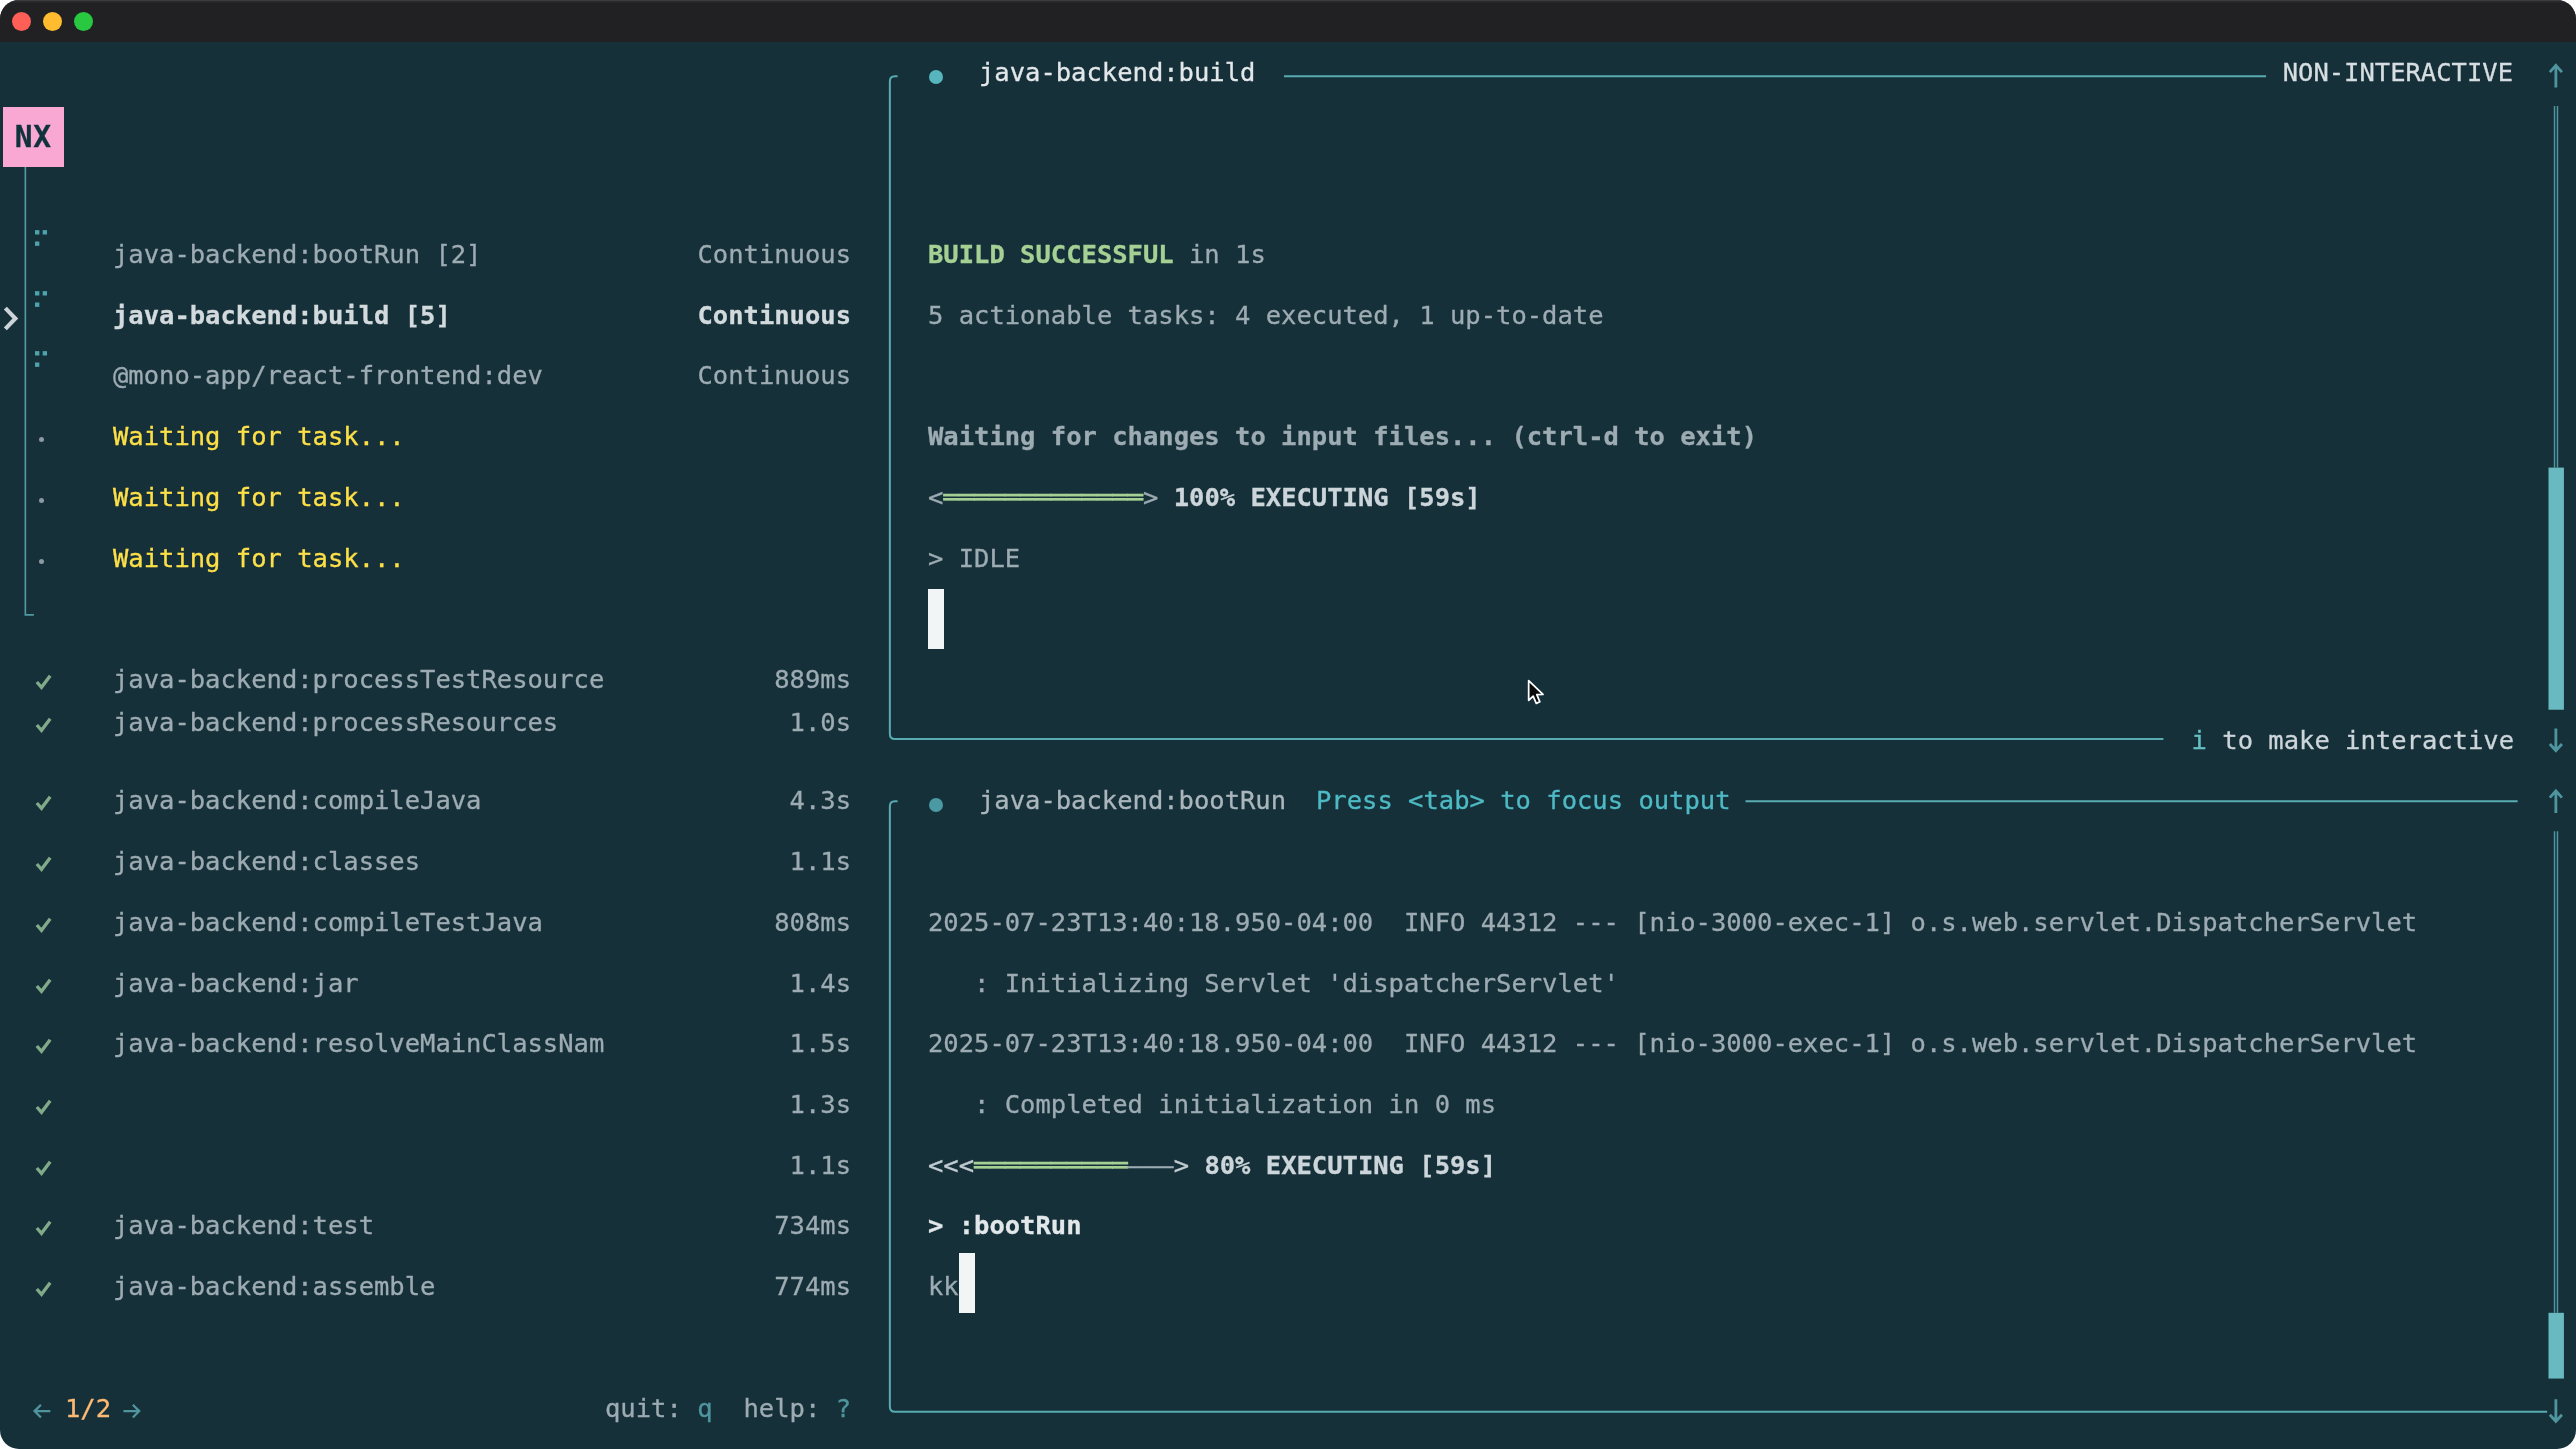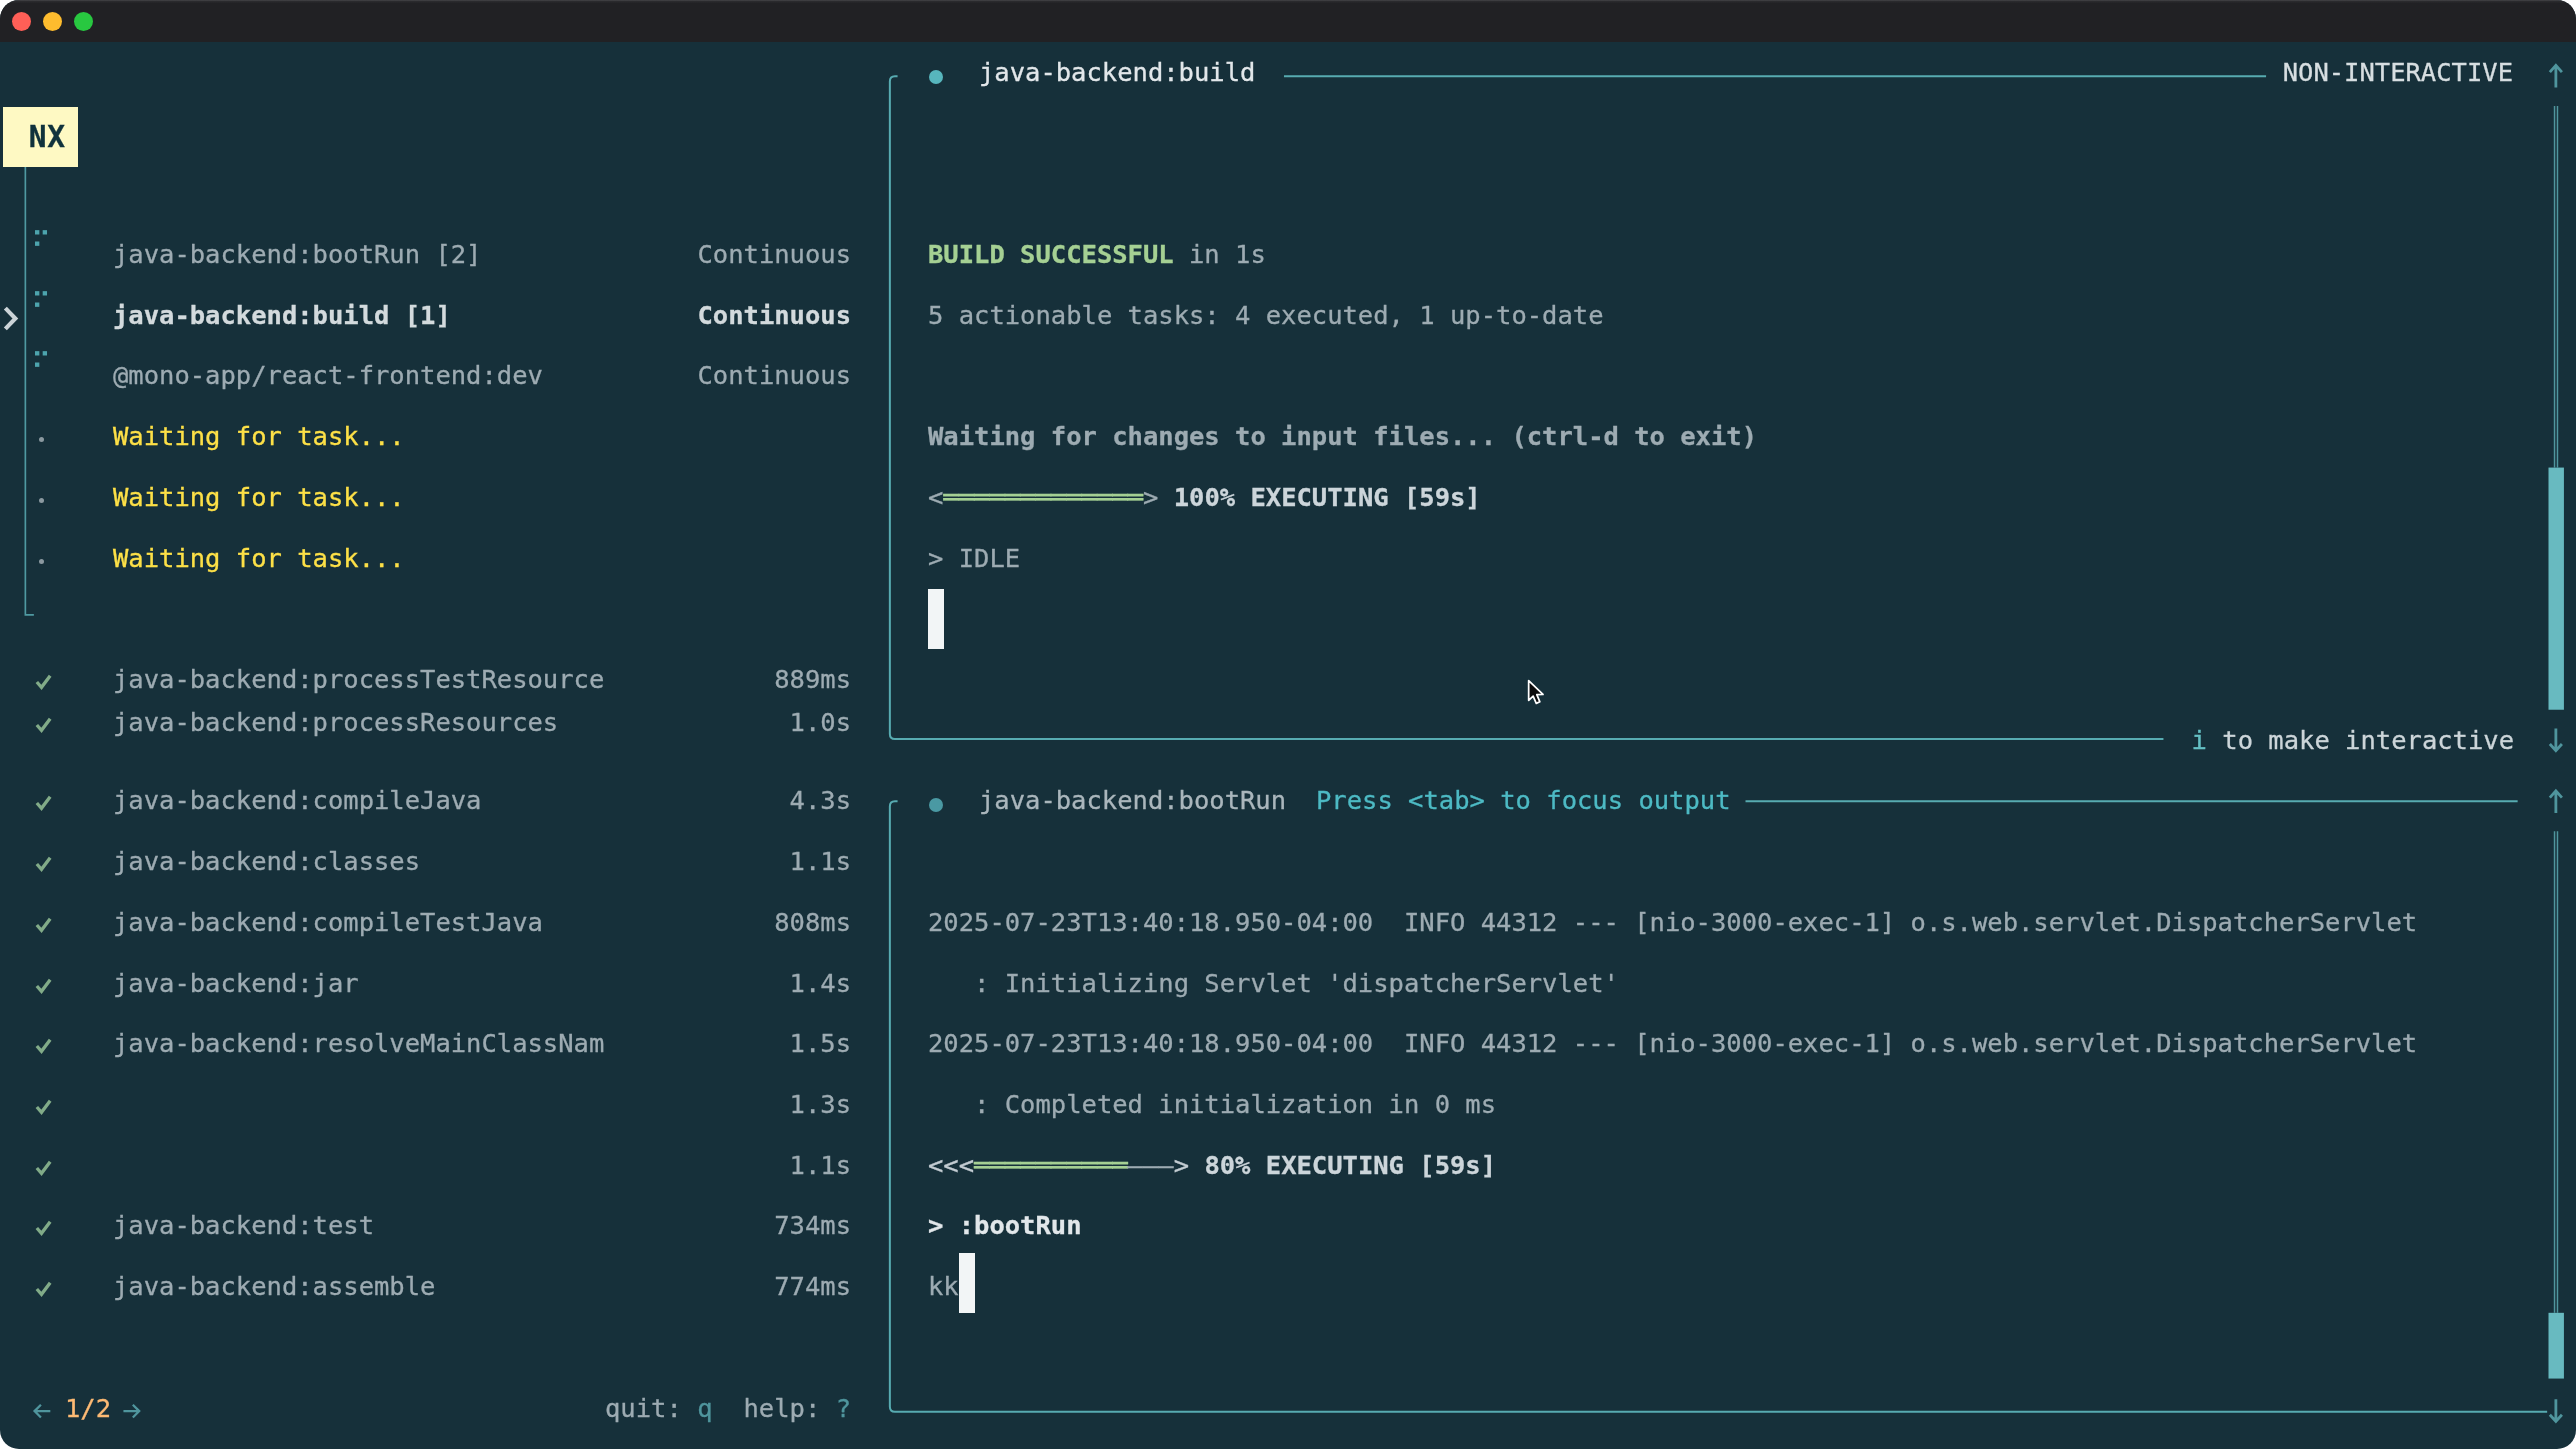--- a/index.html
+++ b/index.html
@@ -13,21 +13,21 @@
   .ra2{position:absolute;text-align:right;}
   .b{font-weight:bold;}
   .g{color:#9dabb2;}
   .dimg{color:#fde047;text-align:right;}
   .w{color:#d7dee1;}
   .ww{color:#e2e7ea;}
   .teal{color:#65c0c4;}
   .tealdim{color:#4f959d;}
   .tealbr{color:#4dbac4;}
   .green{color:#a5d093;}
-  .nxbox{position:absolute;left:2.7px;top:107px;width:61px;height:60px;background:#fef9c3;display:flex;align-items:center;justify-content:center;font-weight:bold;font-size:29.5px;color:#10323c;letter-spacing:0.7px;padding-left:14px;}
+  .nxbox{position:absolute;left:2.7px;top:107px;width:61px;height:60px;background:#f9a8d4;display:flex;align-items:center;justify-content:center;font-weight:bold;font-size:29.5px;color:#10323c;letter-spacing:0.7px;}
   .dot{position:absolute;width:14px;height:14px;border-radius:50%;}
   .cursor{position:absolute;width:16px;height:60px;background:#f2f5f6;}
   .bullet{position:absolute;width:5.4px;height:5.4px;border-radius:50%;background:#8b99a0;}
   svg{display:block;}
 </style>
 </head>
 <body>
 
 <div class="window">
   <div class="term">
@@ -64,21 +64,21 @@
           <rect width="6.5" height="6.5" fill="#4da4ad"></rect>
           <rect x="11.5" width="6.5" height="6.5" fill="#4da4ad"></rect>
           <rect y="17" width="6.5" height="6.5" fill="#4da4ad"></rect>
         </svg><span class="abs g" style="left:113px;top:0;">java-backend:bootRun [2]</span><span class="ra g" style="">Continuous</span></div>
     <div class="row" style="top:285px;"><svg class="abs" style="left:2px;top:21px;" width="17.4" height="25" viewBox="0 0 26 37">
           <path d="M5 3 L20 18.5 L5 34" stroke="#ccd4d8" stroke-width="6.2" fill="none"></path>
         </svg><svg class="abs" style="left:35px;top:5.7px;" width="12.7" height="17" viewBox="0 0 19 25">
           <rect width="6.5" height="6.5" fill="#4da4ad"></rect>
           <rect x="11.5" width="6.5" height="6.5" fill="#4da4ad"></rect>
           <rect y="17" width="6.5" height="6.5" fill="#4da4ad"></rect>
-        </svg><span class="abs b" style="left:113px;top:0;color:#d3dadd;">java-backend:build [1]</span><span class="ra b" style="color:#d3dadd;">Continuous</span></div>
+        </svg><span class="abs b" style="left:113px;top:0;color:#d3dadd;">java-backend:build [5]</span><span class="ra b" style="color:#d3dadd;">Continuous</span></div>
     <div class="row" style="top:345px;"><svg class="abs" style="left:35px;top:5.7px;" width="12.7" height="17" viewBox="0 0 19 25">
           <rect width="6.5" height="6.5" fill="#4da4ad"></rect>
           <rect x="11.5" width="6.5" height="6.5" fill="#4da4ad"></rect>
           <rect y="17" width="6.5" height="6.5" fill="#4da4ad"></rect>
         </svg><span class="abs g" style="left:113px;top:0;">@mono-app/react-frontend:dev</span><span class="ra g" style="">Continuous</span></div>
     <div class="row" style="top:406px;"><span class="bullet" style="left:39px;top:30.5px;"></span><span class="abs dimg" style="left:113px;top:0;">Waiting for task...</span></div>
     <div class="row" style="top:467px;"><span class="bullet" style="left:39px;top:30.5px;"></span><span class="abs dimg" style="left:113px;top:0;">Waiting for task...</span></div>
     <div class="row" style="top:528px;"><span class="bullet" style="left:39px;top:30.5px;"></span><span class="abs dimg" style="left:113px;top:0;">Waiting for task...</span></div>
     <div class="row" style="top:649px;"><svg class="abs" style="left:35px;top:25px;" width="17" height="16" viewBox="0 0 25 24">
           <path d="M2.5 12 L9.5 20 L22.5 2.5" stroke="#81ab88" stroke-width="5" fill="none"></path>

